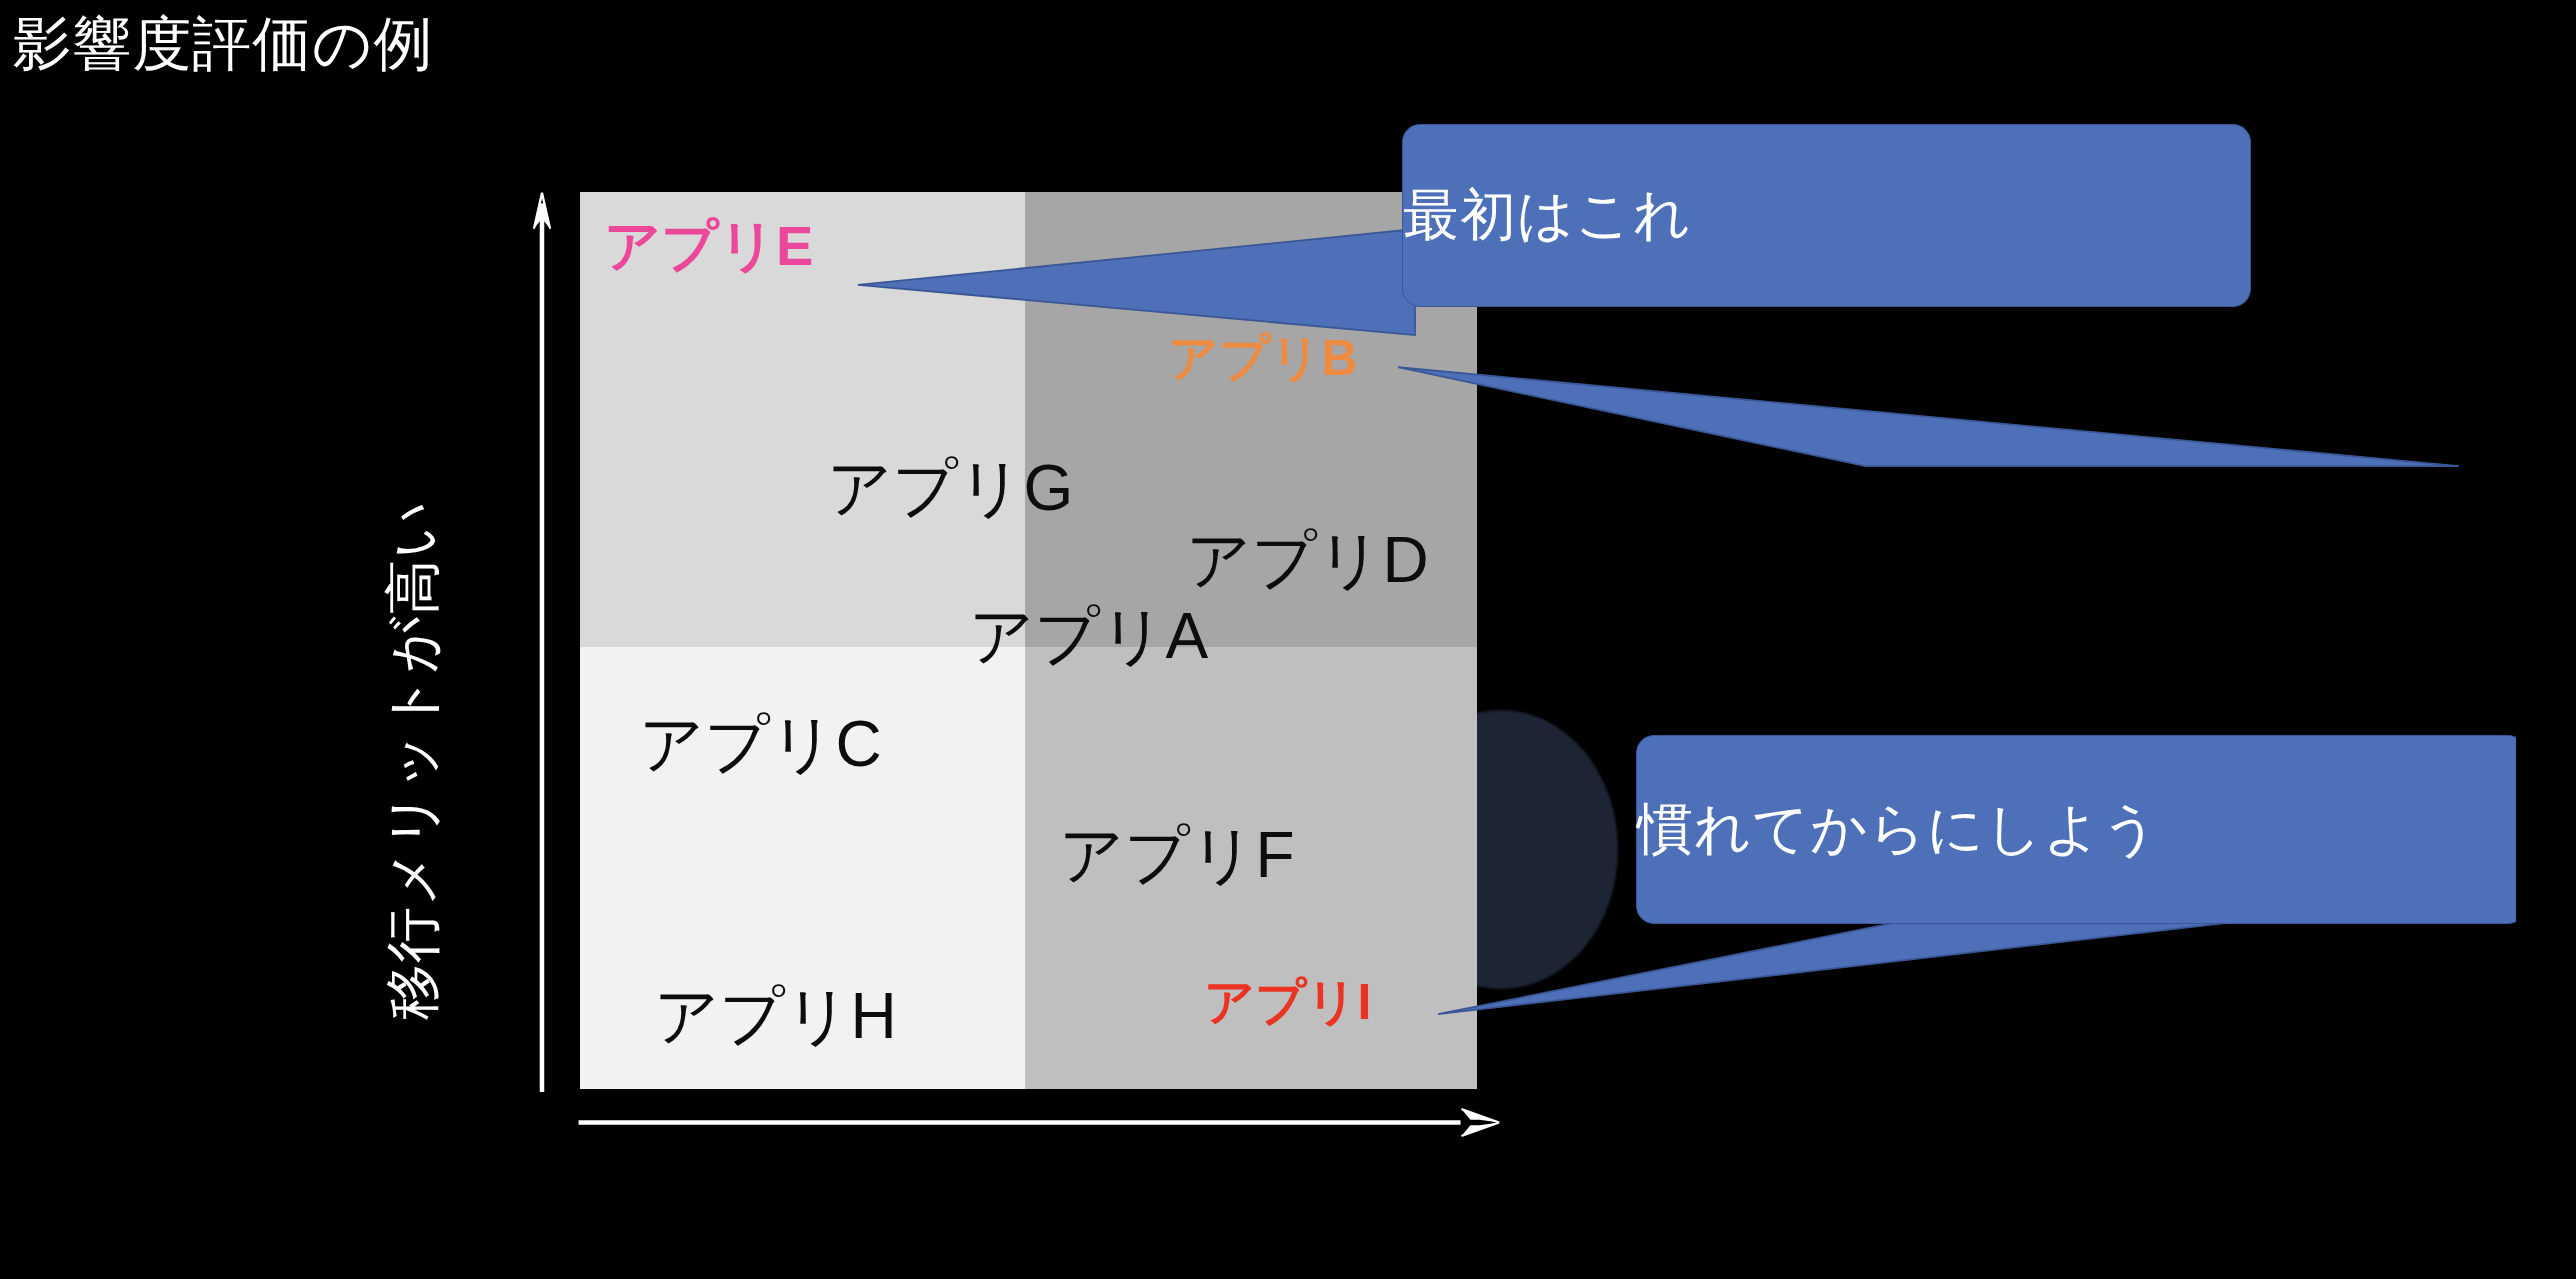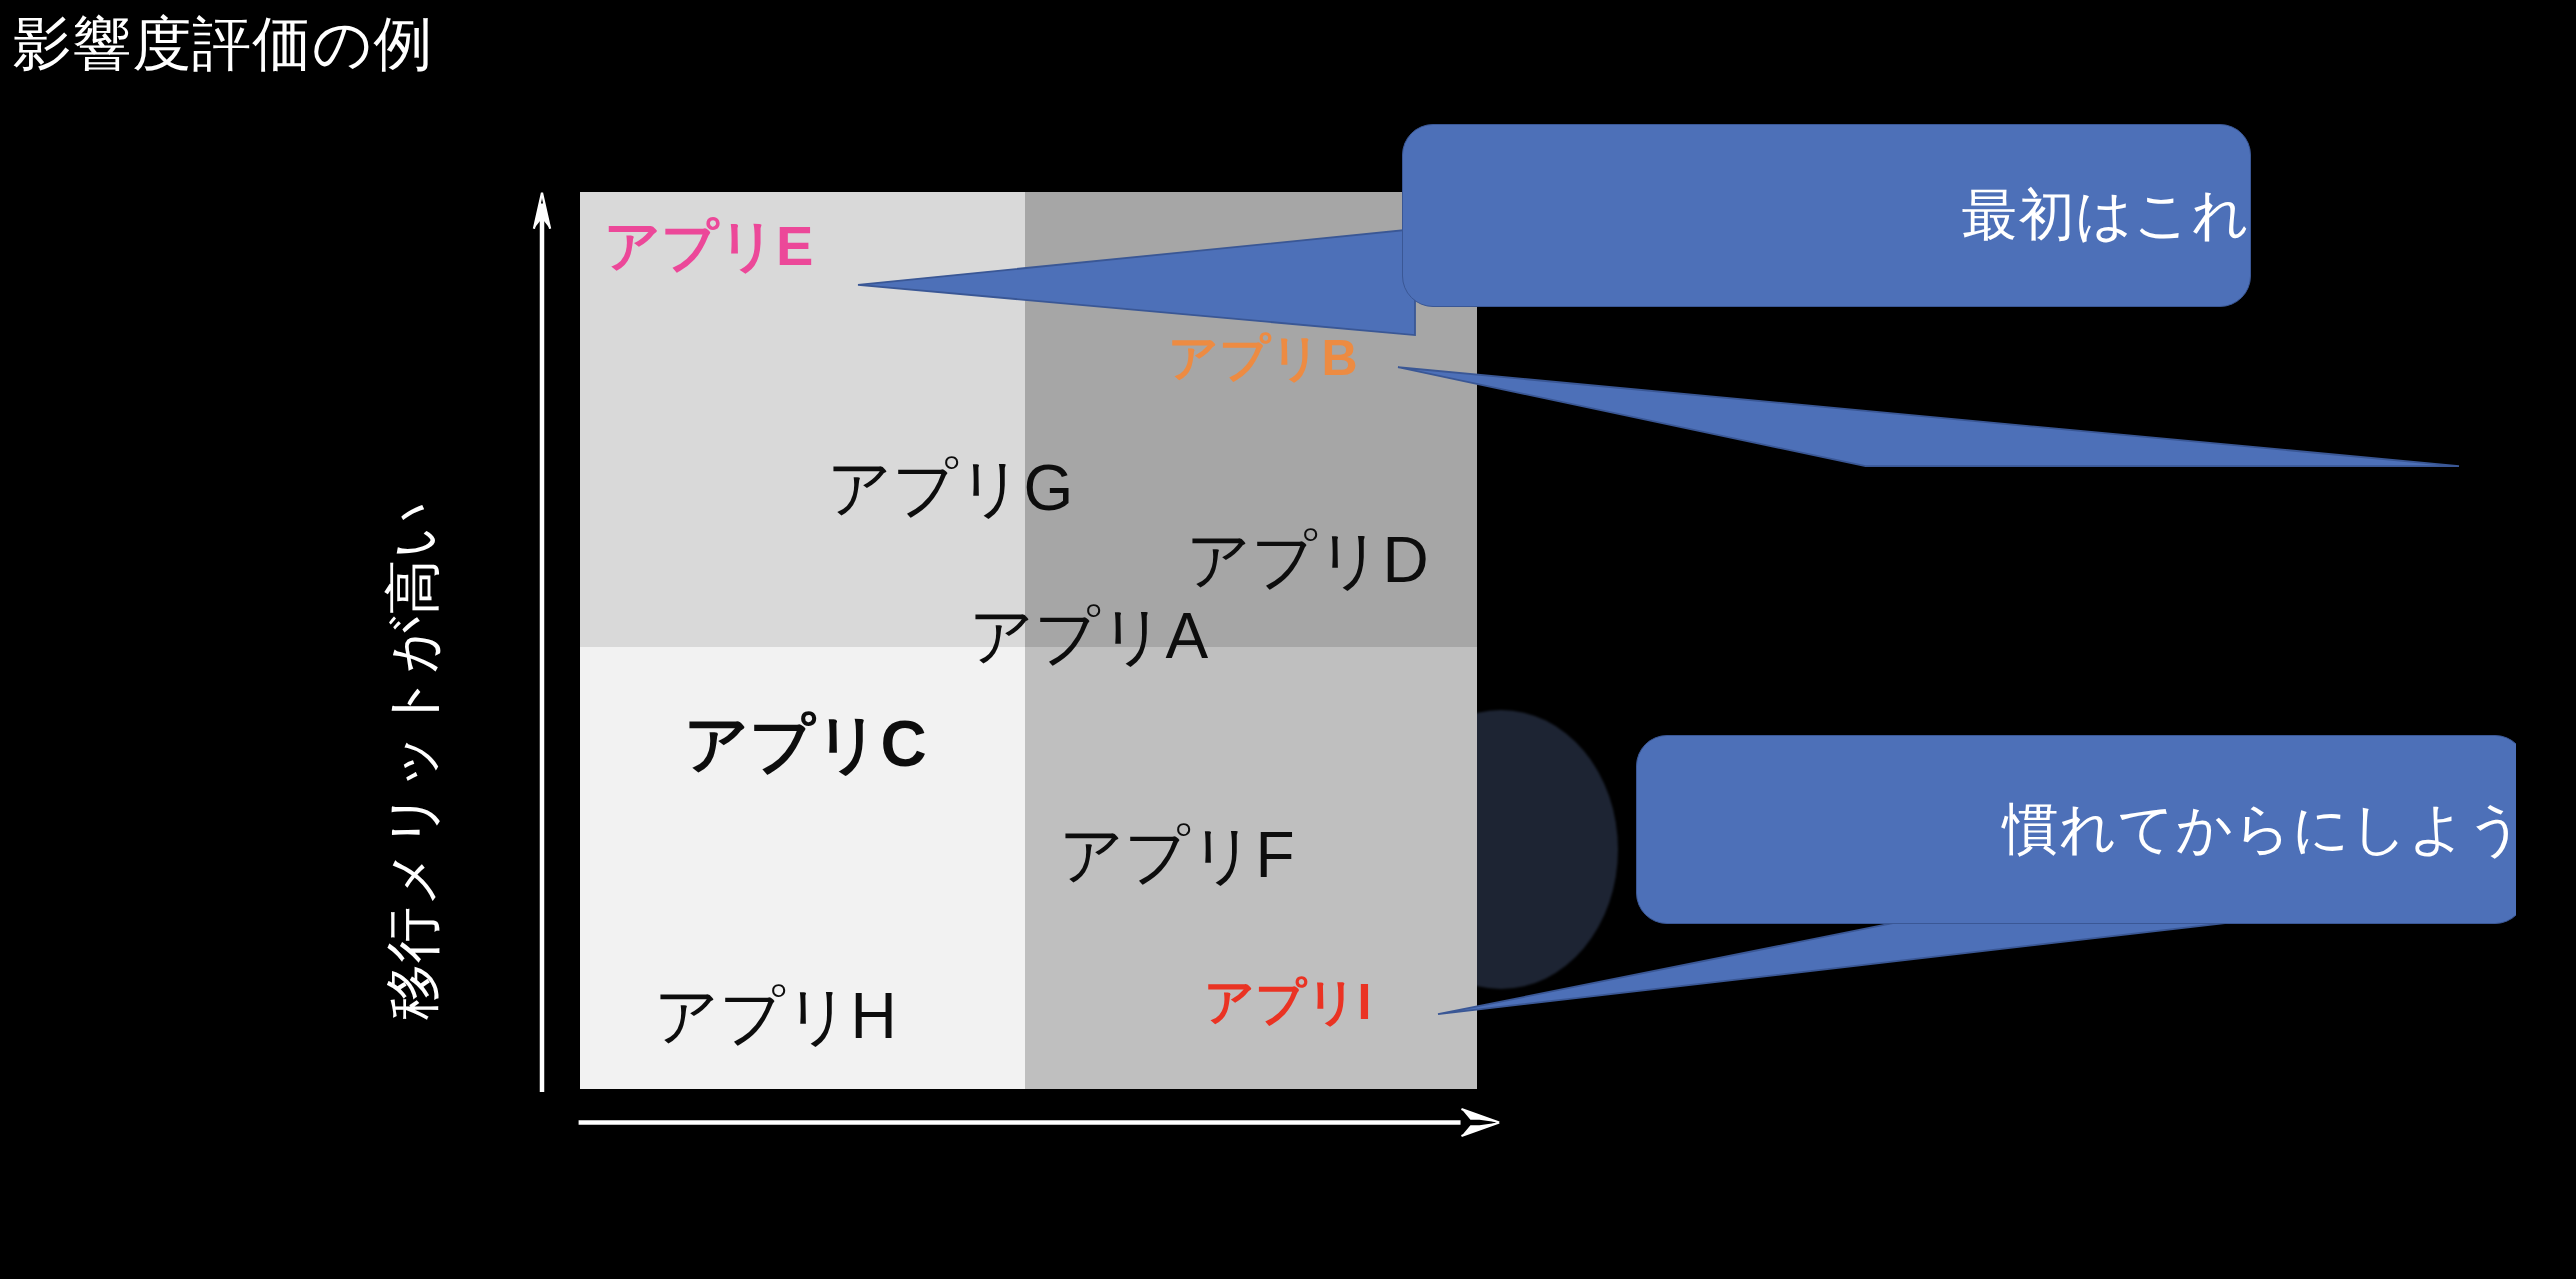--- a/index.html
+++ b/index.html
@@ -114,25 +114,25 @@
   }
   .app-label.app-e { color: #ec4899; font-size: 56px; }
   .app-label.app-b { color: #ED8B42; font-size: 50px; }
   .app-label.app-i { color: #EA3323; font-size: 50px; }
 
   
   .callout {
     position: absolute;
     background: #4D70B8;
     border: 1.8px solid #3A5795;
-    border-radius: 31px;
+    border-radius: 18px;
     color: #FFFFFF;
     display: flex;
     align-items: center;
-    justify-content: flex-end;
+    justify-content: flex-start;
     font-size: 56px;
     letter-spacing: 0.9px;
     box-sizing: border-box;
   }
   .callout-text { white-space: nowrap; }
 
   .tail { position: absolute; overflow: visible; pointer-events: none; }
 
   
   #callout-1 { left: 1402px; top: 124px; width: 849px; height: 183px; }
@@ -179,21 +179,21 @@
   <div class="app-label app-e highlight" style="left:604px; top:209px;">アプリE</div>
 
   <div class="app-label" style="left:827px; top:445px;">アプリG</div>
 
   <div class="app-label app-b highlight" style="left:1168px; top:325px;">アプリB</div>
 
   <div class="app-label" style="left:1186px; top:517px;">アプリD</div>
 
   <div class="app-label" style="left:969px; top:593px;">アプリA</div>
 
-  <div class="app-label" style="left:684px; top:701px;font-weight:bold;">アプリC</div>
+  <div class="app-label" style="left:639px; top:701px;">アプリC</div>
 
   <div class="app-label" style="left:1059px; top:812px;">アプリF</div>
 
   <div class="app-label" style="left:654px; top:973px;">アプリH</div>
 
   <div class="app-label app-i highlight" style="left:1157px; top:969px;margin-left:47px;">アプリI</div>
 
   <svg id="tail-1" class="tail" viewBox="0 0 620 130">
     <polygon points="0,62 620,0 620,118" fill="#4D70B8" stroke="#3A5795" stroke-width="2"></polygon>
   </svg>

